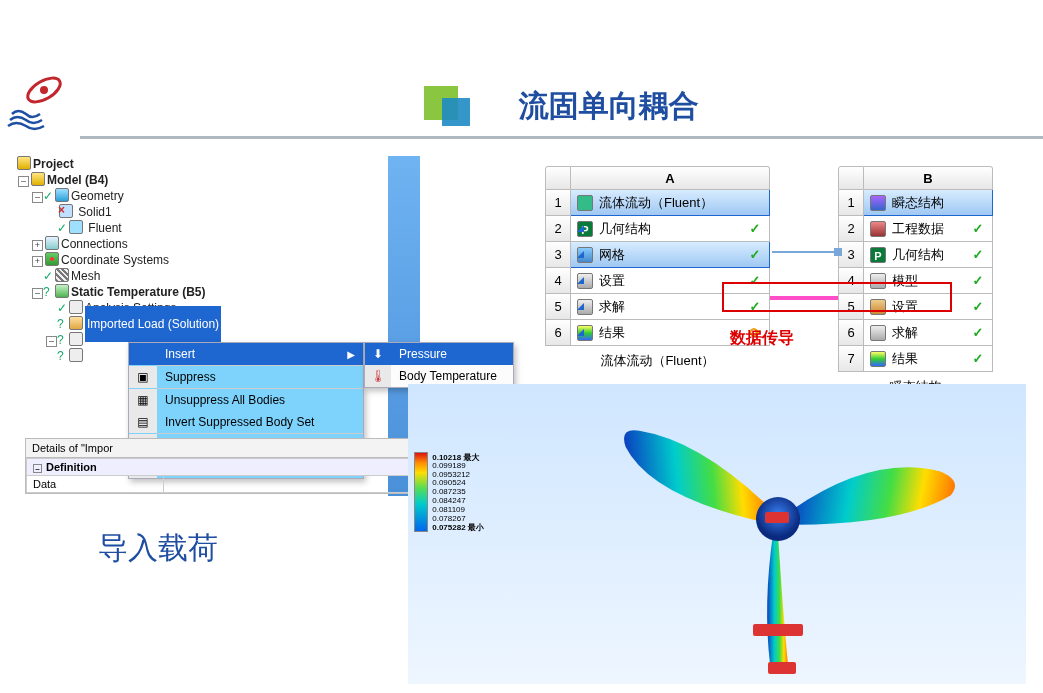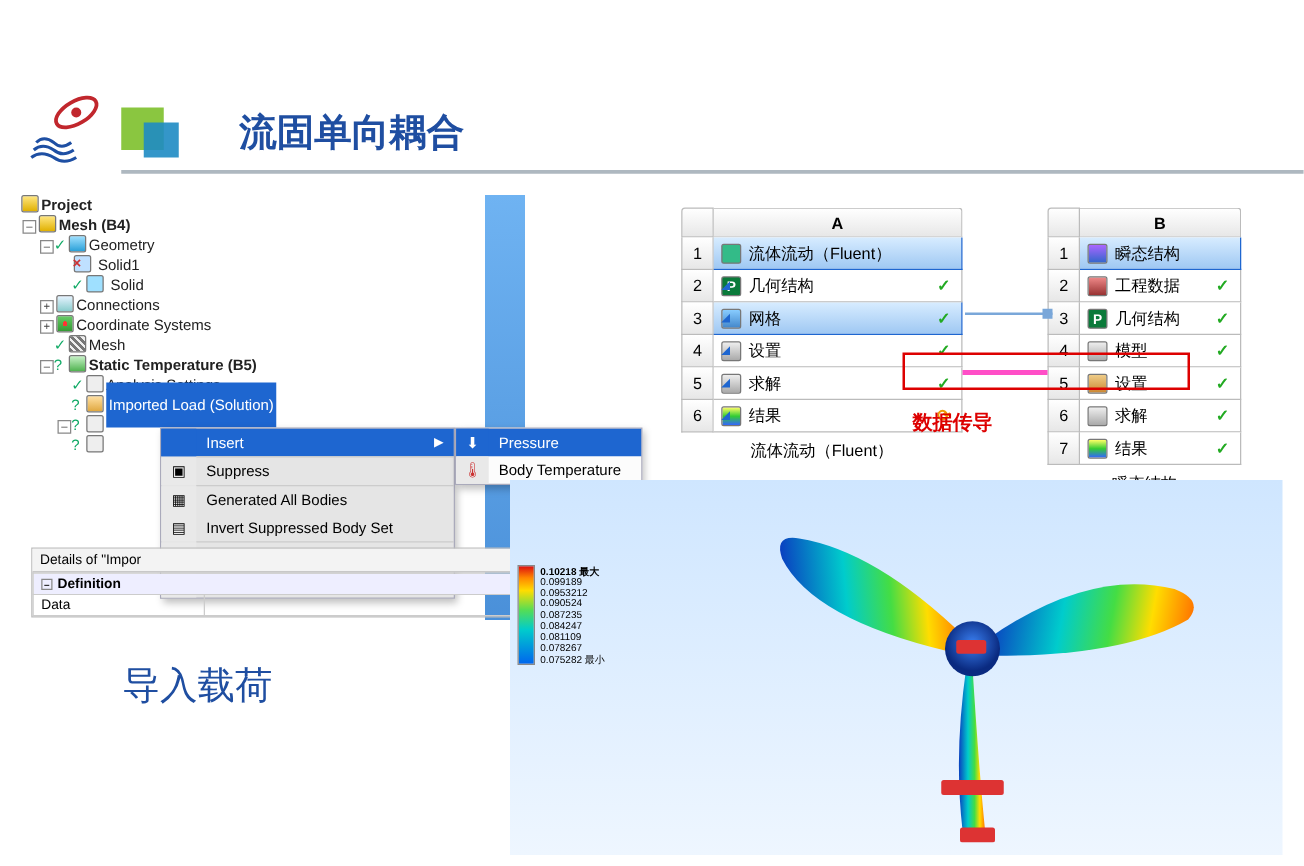--- a/index.html
+++ b/index.html
@@ -1,19 +1,19 @@
 <!DOCTYPE html>
 <html><head>
 <meta charset="utf-8">
 <style>
   * { box-sizing: border-box; margin: 0; padding: 0; font-family: "Microsoft YaHei", Arial, sans-serif; }
   body { width: 1043px; height: 693px; background: #fff; position: relative; overflow: hidden; }
 
   
-  .header { position: absolute; left: 17px; top: 60px; right: 0; height: 80px; }
+  .header { position: absolute; left: 0; top: 60px; right: 0; height: 80px; text-align: center; }
   .logo { position: absolute; left: 6px; top: 8px; width: 64px; height: 64px; }
   .title-bar { position: absolute; left: 80px; top: 24px; right: 0; }
   .title-deco { display: inline-block; vertical-align: middle; position: relative; width: 70px; height: 44px; }
   .deco-green { position: absolute; left: 0; top: 2px; width: 34px; height: 34px; background: #8ac640; }
   .deco-blue  { position: absolute; left: 18px; top: 14px; width: 28px; height: 28px; background: #1e8bc3; opacity: .9; }
   .title-text { display: inline-block; vertical-align: middle; font-size: 30px; font-weight: bold; color: #1f4ea1; margin-left: 20px; }
   .title-line { position: absolute; left: 80px; right: 0; top: 76px; height: 3px; background: #aeb8c0; }
 
   
   .tree { position: absolute; left: 0; top: 156px; width: 300px; font-size: 12px; color: #222; line-height: 16px; }
@@ -32,21 +32,21 @@
   .ic-axes { background: radial-gradient(circle, #f33 2px, transparent 2px), linear-gradient(#6c6,#393); }
   .ic-conn { background: linear-gradient(#e6f3ff,#8cc); }
   .ic-mesh { background: repeating-linear-gradient(45deg,#777,#777 2px,#eee 2px,#eee 4px); }
   .ic-static { background: linear-gradient(#c7f2c7,#4fb24f); }
   .ic-leaf { background: #eee; }
   .ic-imp { background: linear-gradient(#ffe0a3,#e0a840); }
   .tree .q { display:inline-block; width:12px; color:#1a6; margin-left:-2px; }
   .tree .hl { background: #1e66d0; color: #fff; padding: 11px 2px; }
 
   
-  .ctx { position: absolute; left: 128px; top: 342px; width: 236px; background: #e5e5e5; border: 1px solid #aab; font-size: 12px; box-shadow: 2px 3px 6px rgba(0,0,0,.25); }
+  .ctx { position: absolute; left: 128px; top: 342px; width: 236px; background: #7dd3fc; border: 1px solid #aab; font-size: 12px; box-shadow: 2px 3px 6px rgba(0,0,0,.25); }
   .ctx .row { display: flex; align-items: center; height: 22px; }
   .ctx .gut { width: 28px; height: 100%; background: #e9e9e9; display: flex; align-items: center; justify-content: center; }
   .ctx .lbl { flex: 1; padding: 0 8px; }
   .ctx .sep { height: 1px; background: #ccc; margin-left: 28px; }
   .ctx .insert { background: #1e66d0; color: #fff; }
   .ctx .insert .gut { background: #1e66d0; }
   .ctx .arrow { padding-right: 8px; font-size: 10px; }
 
   
   .sub { position: absolute; left: 364px; top: 342px; width: 150px; background: #fcfcfc; border: 1px solid #aab; font-size: 12px; box-shadow: 2px 3px 6px rgba(0,0,0,.25); }
@@ -125,26 +125,26 @@
     </span>
     <span class="title-text">流固单向耦合</span>
   </div>
   <div class="title-line"></div>
 </div>
 
 <div class="tree">
   <ul>
     <li><span class="sp"></span><span class="ic ic-project"></span><b>Project</b>
       <ul>
-        <li><span class="tgl">–</span><span class="ic ic-model"></span><b>Mesh (B4)</b>
+        <li><span class="tgl">–</span><span class="ic ic-model"></span><b>Model (B4)</b>
           <ul>
             <li><span class="tgl">–</span><span class="q">✓</span><span class="ic ic-geom"></span><span>Geometry</span>
               <ul>
                 <li><span class="sp"></span><span class="ic ic-fluid"></span> <span>Solid1</span></li>
-                <li><span class="sp"></span><span class="q">✓</span><span class="ic ic-solid"></span> <span>Solid</span></li>
+                <li><span class="sp"></span><span class="q">✓</span><span class="ic ic-solid"></span> <span>Fluent</span></li>
               </ul>
             </li>
             <li><span class="tgl">+</span><span class="ic ic-conn"></span><span>Connections</span></li>
             <li><span class="tgl">+</span><span class="ic ic-axes"></span><span>Coordinate Systems</span></li>
             <li><span class="sp"></span><span class="q">✓</span><span class="ic ic-mesh"></span><span>Mesh</span></li>
             <li><span class="tgl">–</span><span class="q">?</span><span class="ic ic-static"></span><b>Static Temperature (B5)</b>
               <ul>
                 <li><span class="sp"></span><span class="q">✓</span><span class="ic ic-leaf"></span><span>Analysis Settings</span></li>
                 <li><span class="sp"></span><span class="q">?</span><span class="ic ic-imp"></span><span class="hl">Imported Load (Solution)</span></li>
                 <li><span class="tgl">–</span><span class="q">?</span><span class="ic ic-leaf"></span></li>
@@ -171,21 +171,21 @@
     <span class="gut">
         <span>▣</span>
       </span>
       <span class="lbl">Suppress</span>
   </div>
   <div class="sep"></div>
   <div class="row">
     <span class="gut">
         <span>▦</span>
       </span>
-      <span class="lbl">Generated All Bodies</span>
+      <span class="lbl">Unsuppress All Bodies</span>
   </div>
   <div class="row">
     <span class="gut">
         <span>▤</span>
       </span>
       <span class="lbl">Invert Suppressed Body Set</span>
   </div>
   <div class="sep"></div>
   <div class="row">
     <span class="gut">
@@ -369,21 +369,21 @@
     <span class="bar"></span>
     <span class="vals">
       <div style="font-weight:bold">0.10218 最大</div>
       <div>0.099189</div>
       <div>0.0953212</div>
       <div>0.090524</div>
       <div>0.087235</div>
       <div>0.084247</div>
       <div>0.081109</div>
       <div>0.078267</div>
-      <div style="font-weight:normal">0.075282 最小</div>
+      <div style="font-weight:bold">0.075282 最小</div>
     </span>
   </div>
   <svg class="prop" viewBox="0 0 440 280">
     <defs>
       <radialGradient id="hub" cx="50%" cy="40%">
           <stop offset="0%" stop-color="#3a7ff0"></stop>
           <stop offset="100%" stop-color="#0a2a80"></stop>
         </radialGradient>
       <linearGradient id="bl1" x1="0" y1="0" x2="1" y2="0">
           <stop offset="0%" stop-color="#0a40c0"></stop>

